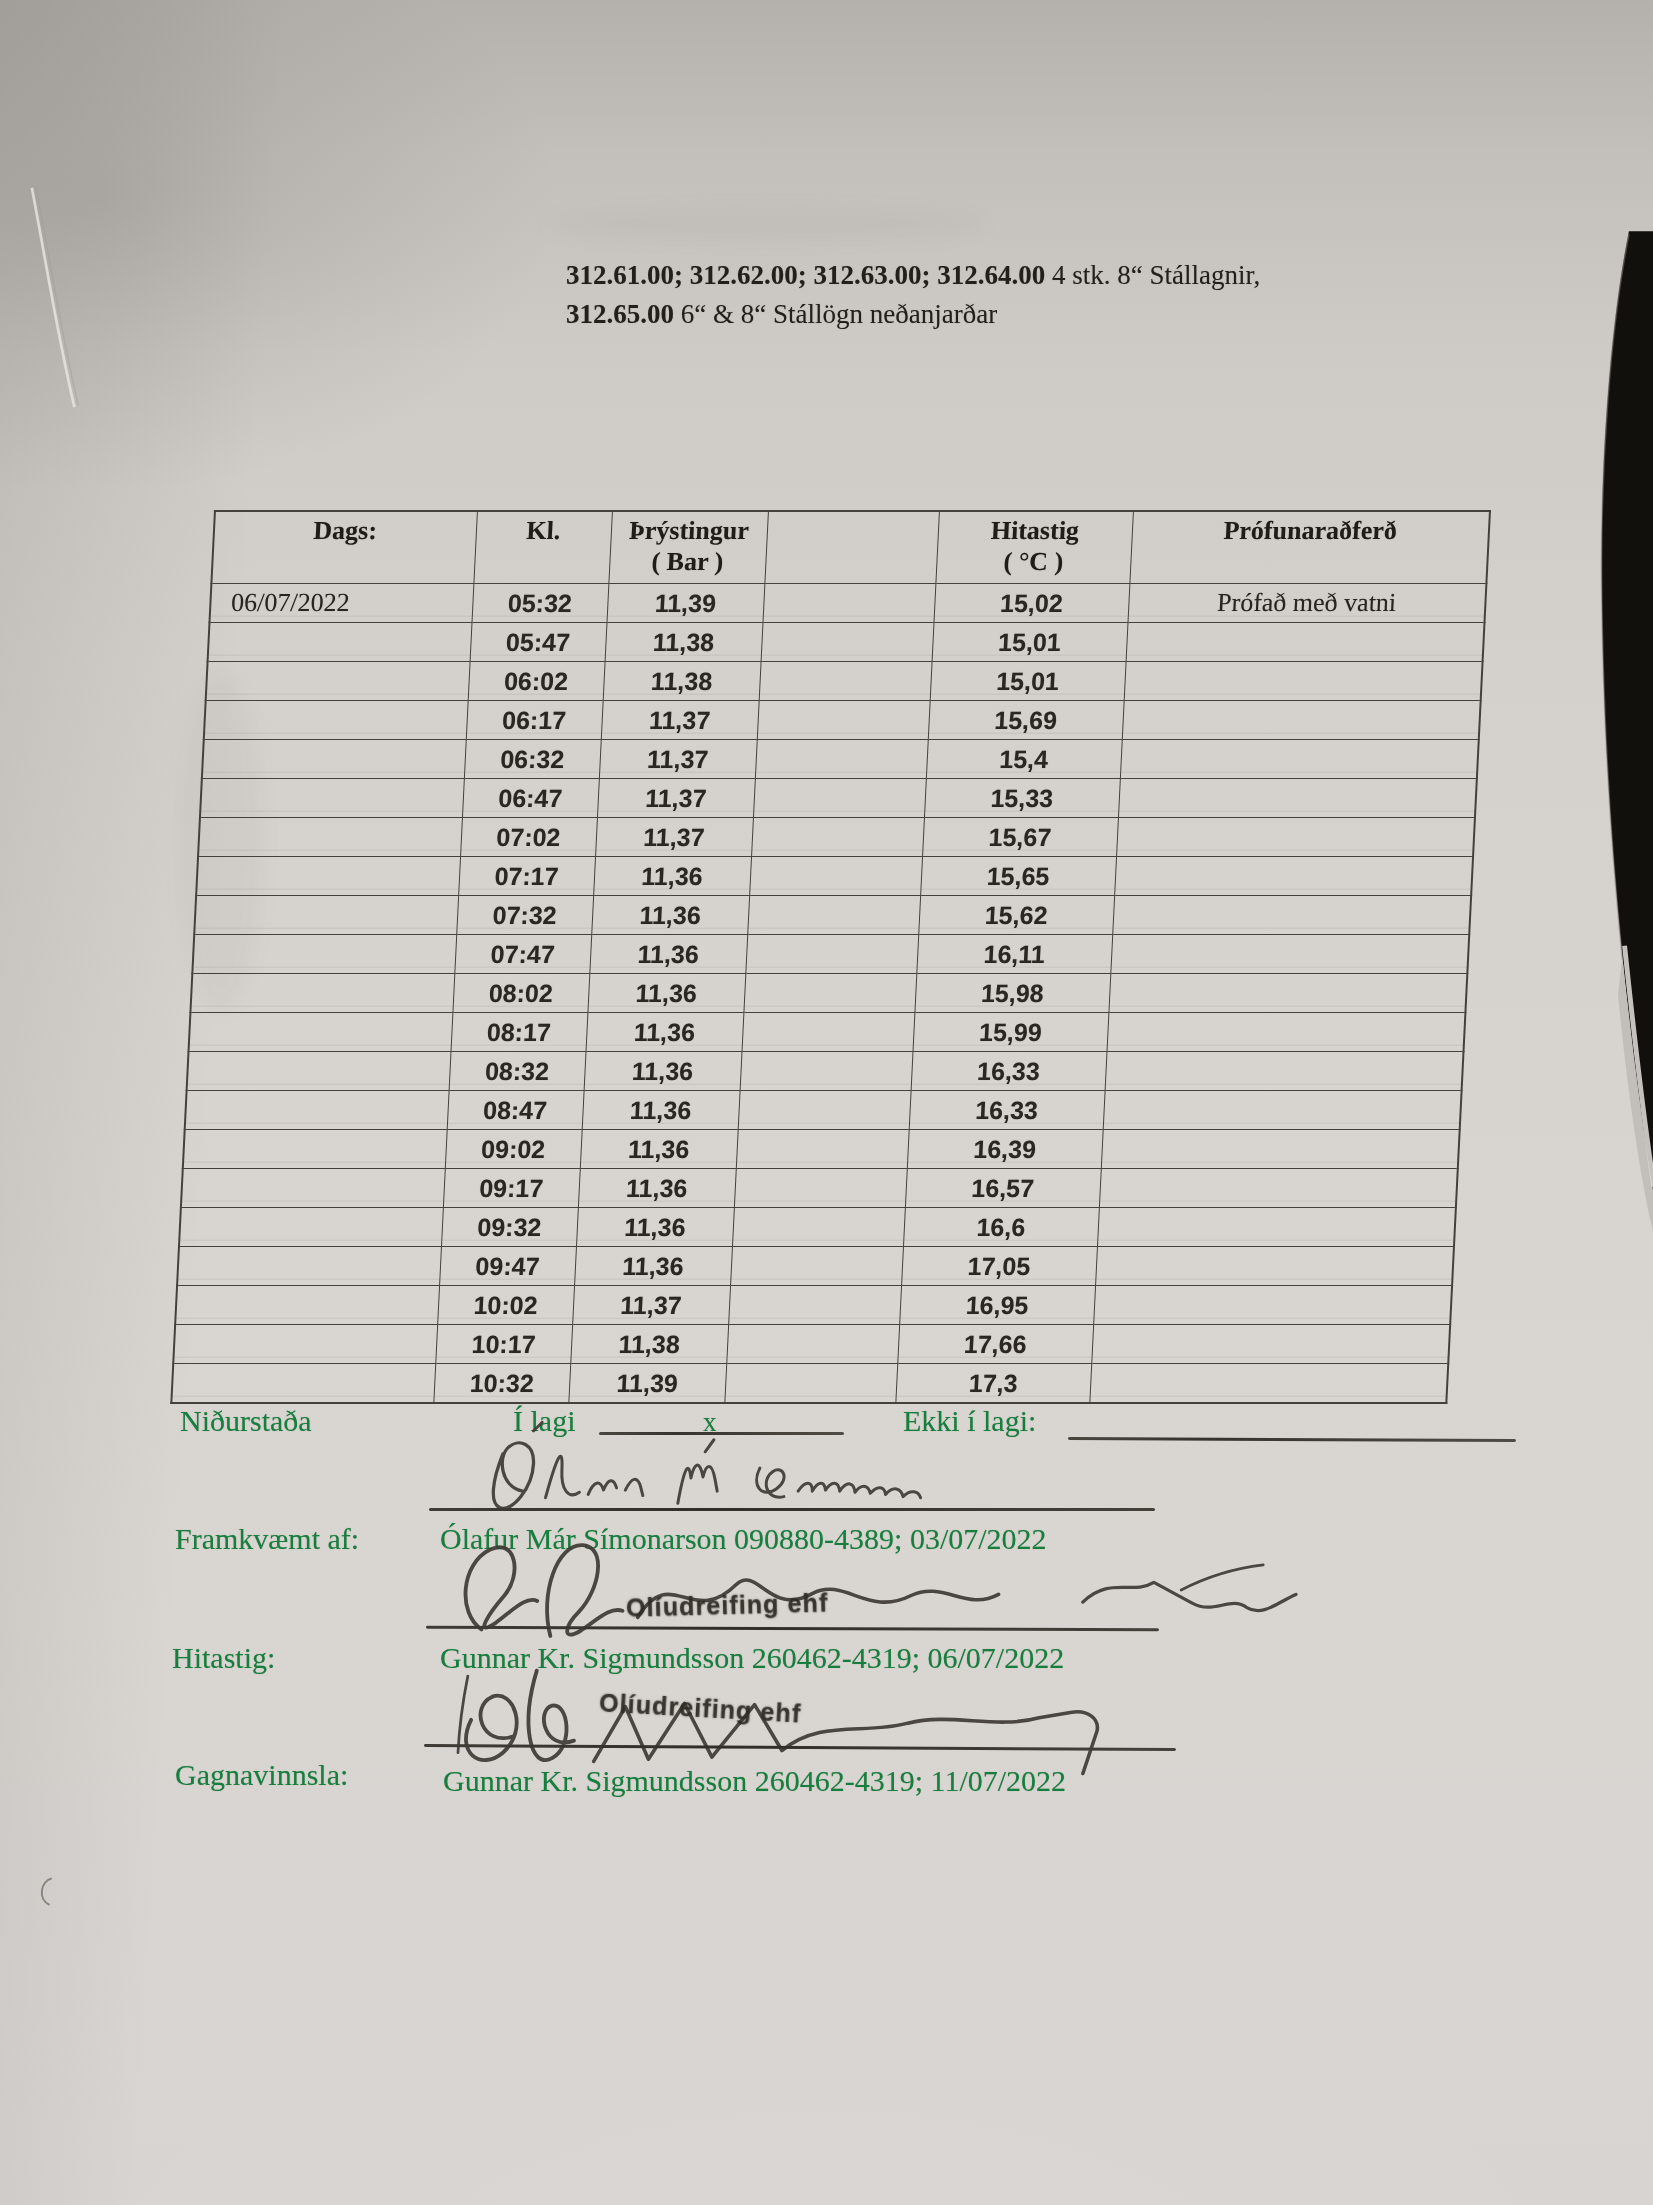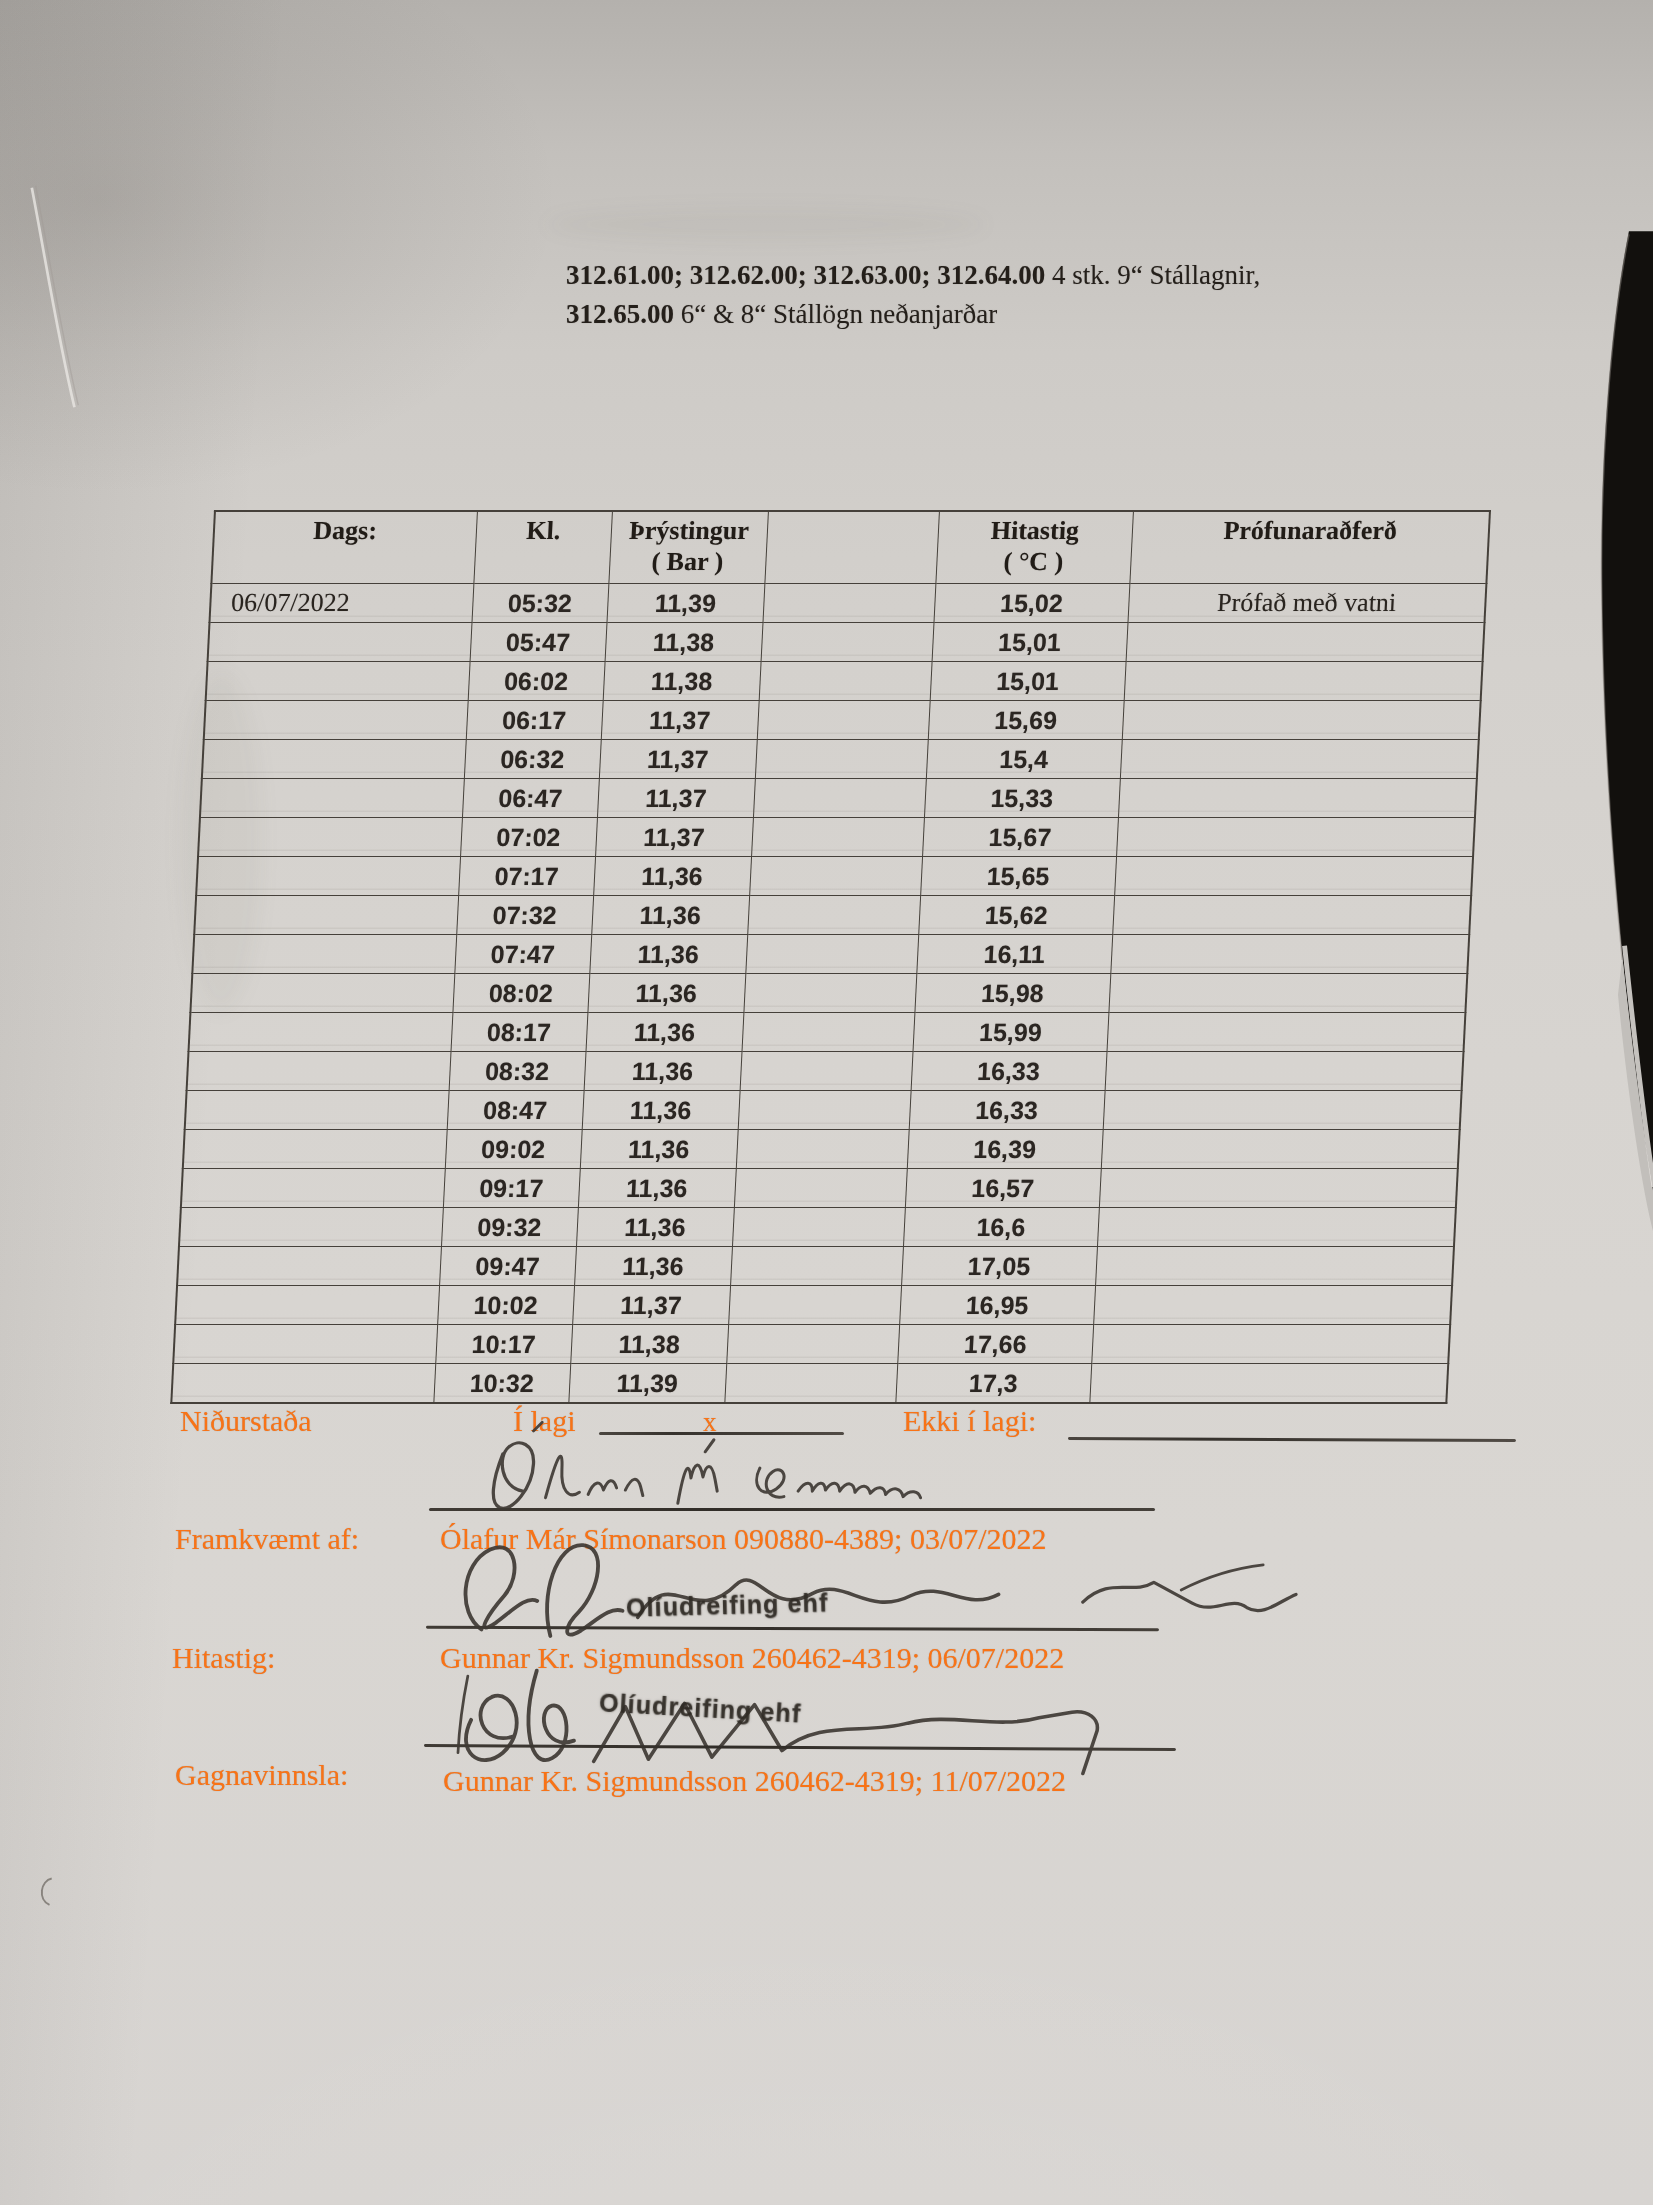--- a/index.html
+++ b/index.html
@@ -46,21 +46,21 @@
   table.readings thead th .sub{font-weight:700;}
   table.readings tbody td{
     height:38px;padding:0;text-align:center;vertical-align:middle;
     font-family:"Liberation Sans", sans-serif;font-weight:600;font-size:25px;color:#2b2622;
     background-image:linear-gradient(to bottom, transparent calc(100% - 7.1px), rgba(110,104,97,0.16) calc(100% - 7.1px), rgba(110,104,97,0.16) calc(100% - 5.5px), transparent calc(100% - 5.5px));
   }
   table.readings tbody td.c0{font-family:"Liberation Serif", serif;font-weight:400;font-size:26px;text-align:left;padding-left:19.7px;color:#29241f;}
   table.readings tbody td.c5{font-family:"Liberation Serif", serif;font-weight:400;font-size:26px;color:#29241f;}
 
   
-  .lbl{position:absolute;font-size:30px;color:#f97316;white-space:nowrap;}
+  .lbl{position:absolute;font-size:30px;color:#15803d;white-space:nowrap;}
   .rule{position:absolute;height:2.7px;background:linear-gradient(90deg,#4a453f,#36322d 30%,#45403a 70%,#514b45);border-radius:1.6px;}
   .sig-line{position:absolute;height:3.3px;background:linear-gradient(90deg,#403b35,#312d28 40%,#45403a);border-radius:1.6px;}
   .stamp{
     position:absolute;font-family:"Liberation Sans", sans-serif;font-weight:700;font-size:25px;
     color:rgba(48,43,37,0.88);letter-spacing:1.1px;white-space:nowrap;
     text-shadow:0 0 2.2px rgba(48,43,37,0.5), 0.5px 0.5px 0 rgba(48,43,37,0.25);
     filter:blur(0.3px);
   }
   .signature{position:absolute;}
   .signature path{fill:none;stroke:var(--pen);stroke-linecap:round;stroke-linejoin:round;opacity:0.92;}
@@ -82,21 +82,21 @@
 
   <svg class="artifact" style="left:22px;top:180px" width="71" height="235" viewBox="0 0 130 430">
     <path d="M18,14 C44,150 66,290 96,416" stroke="#e9e6e2" stroke-width="5" fill="none" opacity="0.8"></path>
     <path d="M25,10 C51,146 73,286 103,412" stroke="#a09a94" stroke-width="2.5" fill="none" opacity="0.45"></path>
   </svg>
 
   <div class="smudge" style="left:180px;top:673px;width:82px;height:339px"></div>
   <div class="smudge" style="left:547px;top:208px;width:438px;height:33px"></div>
 
   <div class="header-block text-soft">
-    <div><b>312.61.00; 312.62.00; 312.63.00; 312.64.00</b><span> 4 stk. 9“ Stállagnir,</span></div>
+    <div><b>312.61.00; 312.62.00; 312.63.00; 312.64.00</b><span> 4 stk. 8“ Stállagnir,</span></div>
     <div><b>312.65.00</b><span> 6“ &amp; 8“ Stállögn neðanjarðar</span></div>
   </div>
 
   <table class="readings text-soft">
     <colgroup>
       <col class="c0">
         <col class="c1">
         <col class="c2">
         <col class="c3">
         <col class="c4">

